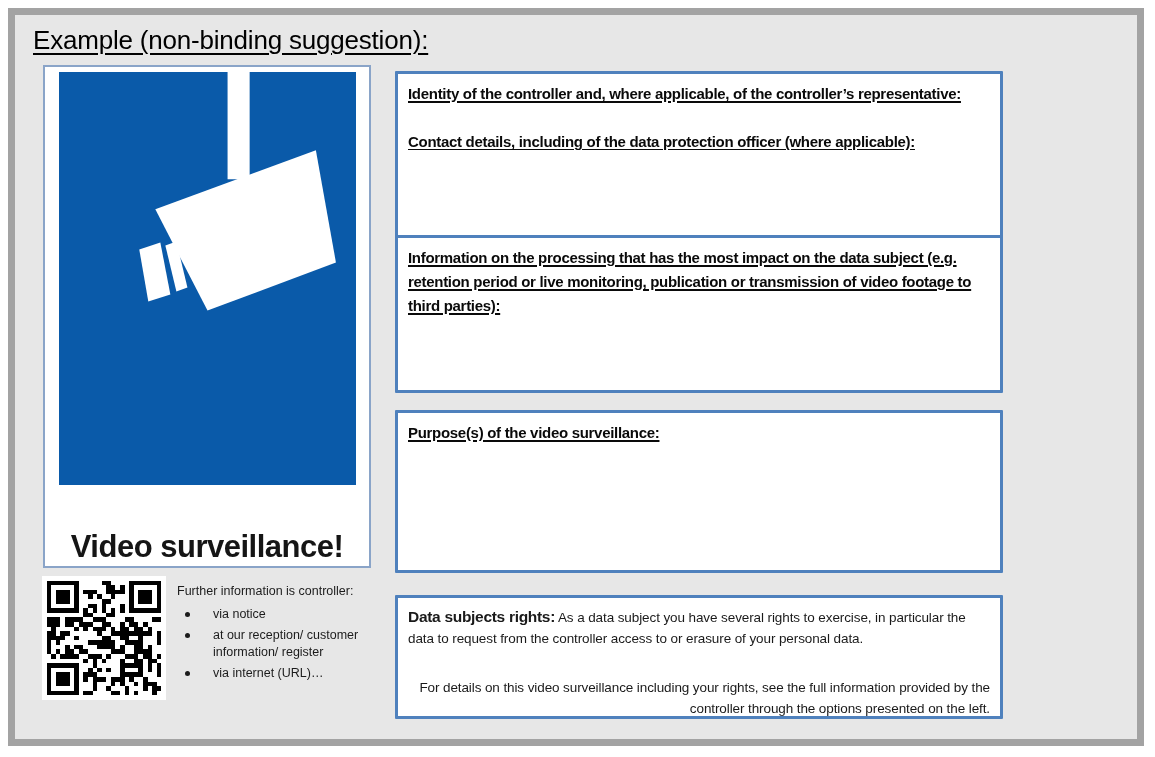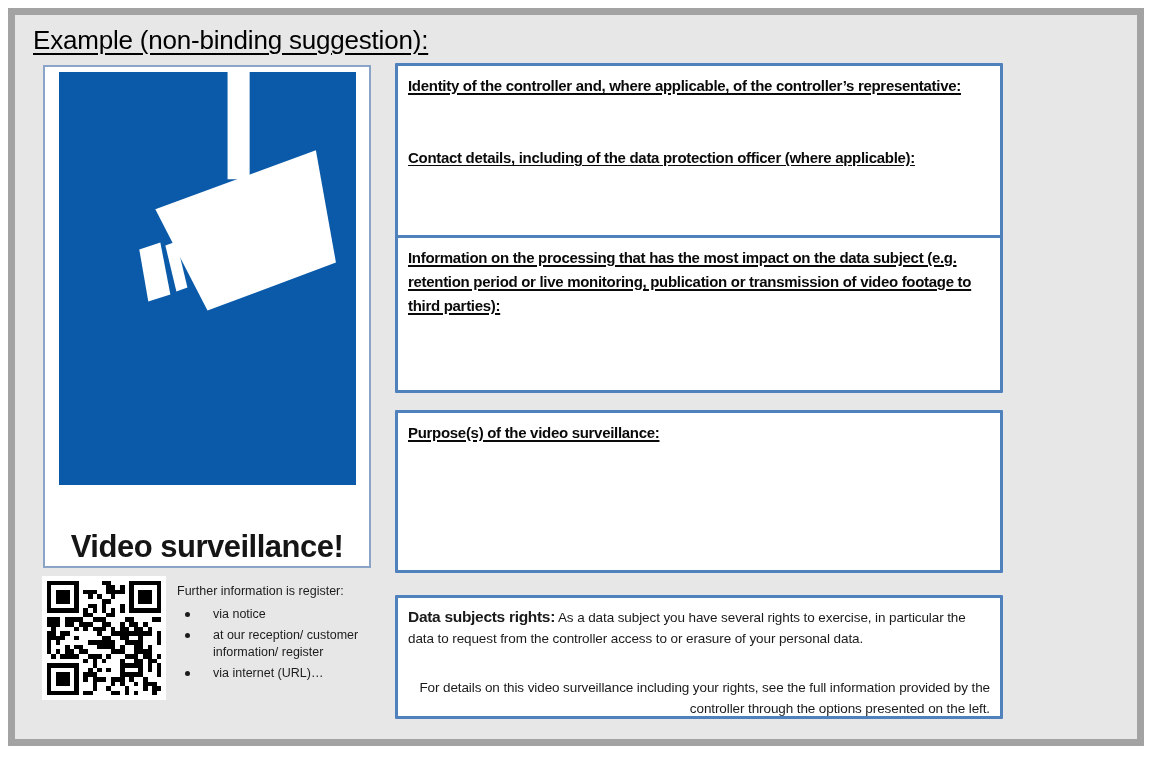--- a/index.html
+++ b/index.html
@@ -49,30 +49,30 @@
   .info-list li::before{
     content:"";position:absolute;left:8px;top:6px;width:5px;height:5px;border-radius:50%;background:#1c1c1c;
   }
 
   
   .box{
     position:absolute;left:380px;width:608px;
     background:#fff;border:3px solid var(--box-border);border-radius:1px;
     padding:8px 10px 8px 10px;
   }
-  .box1{top:48px;height:176px;}
+  .box1{top:56px;height:176px;}
   .box2{top:220px;height:158px;}
   .box3{top:395px;height:163px;}
   .box4{top:580px;height:124px;}
 
   .h{
     font-size:15px;font-weight:700;letter-spacing:-0.3px;line-height:24px;color:#0a0a0a;
     text-decoration:underline;text-decoration-thickness:2px;text-underline-offset:2px;
   }
-  .h2{margin-top:48px;text-decoration:underline;}
+  .h2{margin-top:24px;text-decoration:underline;}
 
   .body{font-size:13.5px;line-height:21px;color:#1a1a1a;letter-spacing:-0.1px;}
   .body + .body{margin-top:28px;text-align:right;}
   .lead{
     font-size:15.5px;font-weight:700;letter-spacing:-0.3px;
     text-decoration-thickness:2px;text-underline-offset:2px;
   }
 </style>
 </head>
 <body>
@@ -314,21 +314,21 @@
       <rect x="8" y="24" width="1" height="1"></rect>
       <rect x="9" y="24" width="1" height="1"></rect>
       <rect x="14" y="24" width="1" height="1"></rect>
       <rect x="15" y="24" width="1" height="1"></rect>
       <rect x="17" y="24" width="1" height="1"></rect>
       <rect x="19" y="24" width="1" height="1"></rect>
       <rect x="23" y="24" width="1" height="1"></rect>
     </svg>
 
   <div class="info">
-    <div class="info-heading">Further information is register:</div>
+    <div class="info-heading">Further information is controller:</div>
     <ul class="info-list">
       <li>via notice</li>
       <li>at our reception/ customer information/ register</li>
       <li>via internet (URL)…</li>
     </ul>
   </div>
 
   <div class="box box1">
     <div class="h">Identity of the controller and, where applicable, of the controller’s representative:</div>
     <div class="h h2">Contact details, including of the data protection officer (where applicable):</div>

